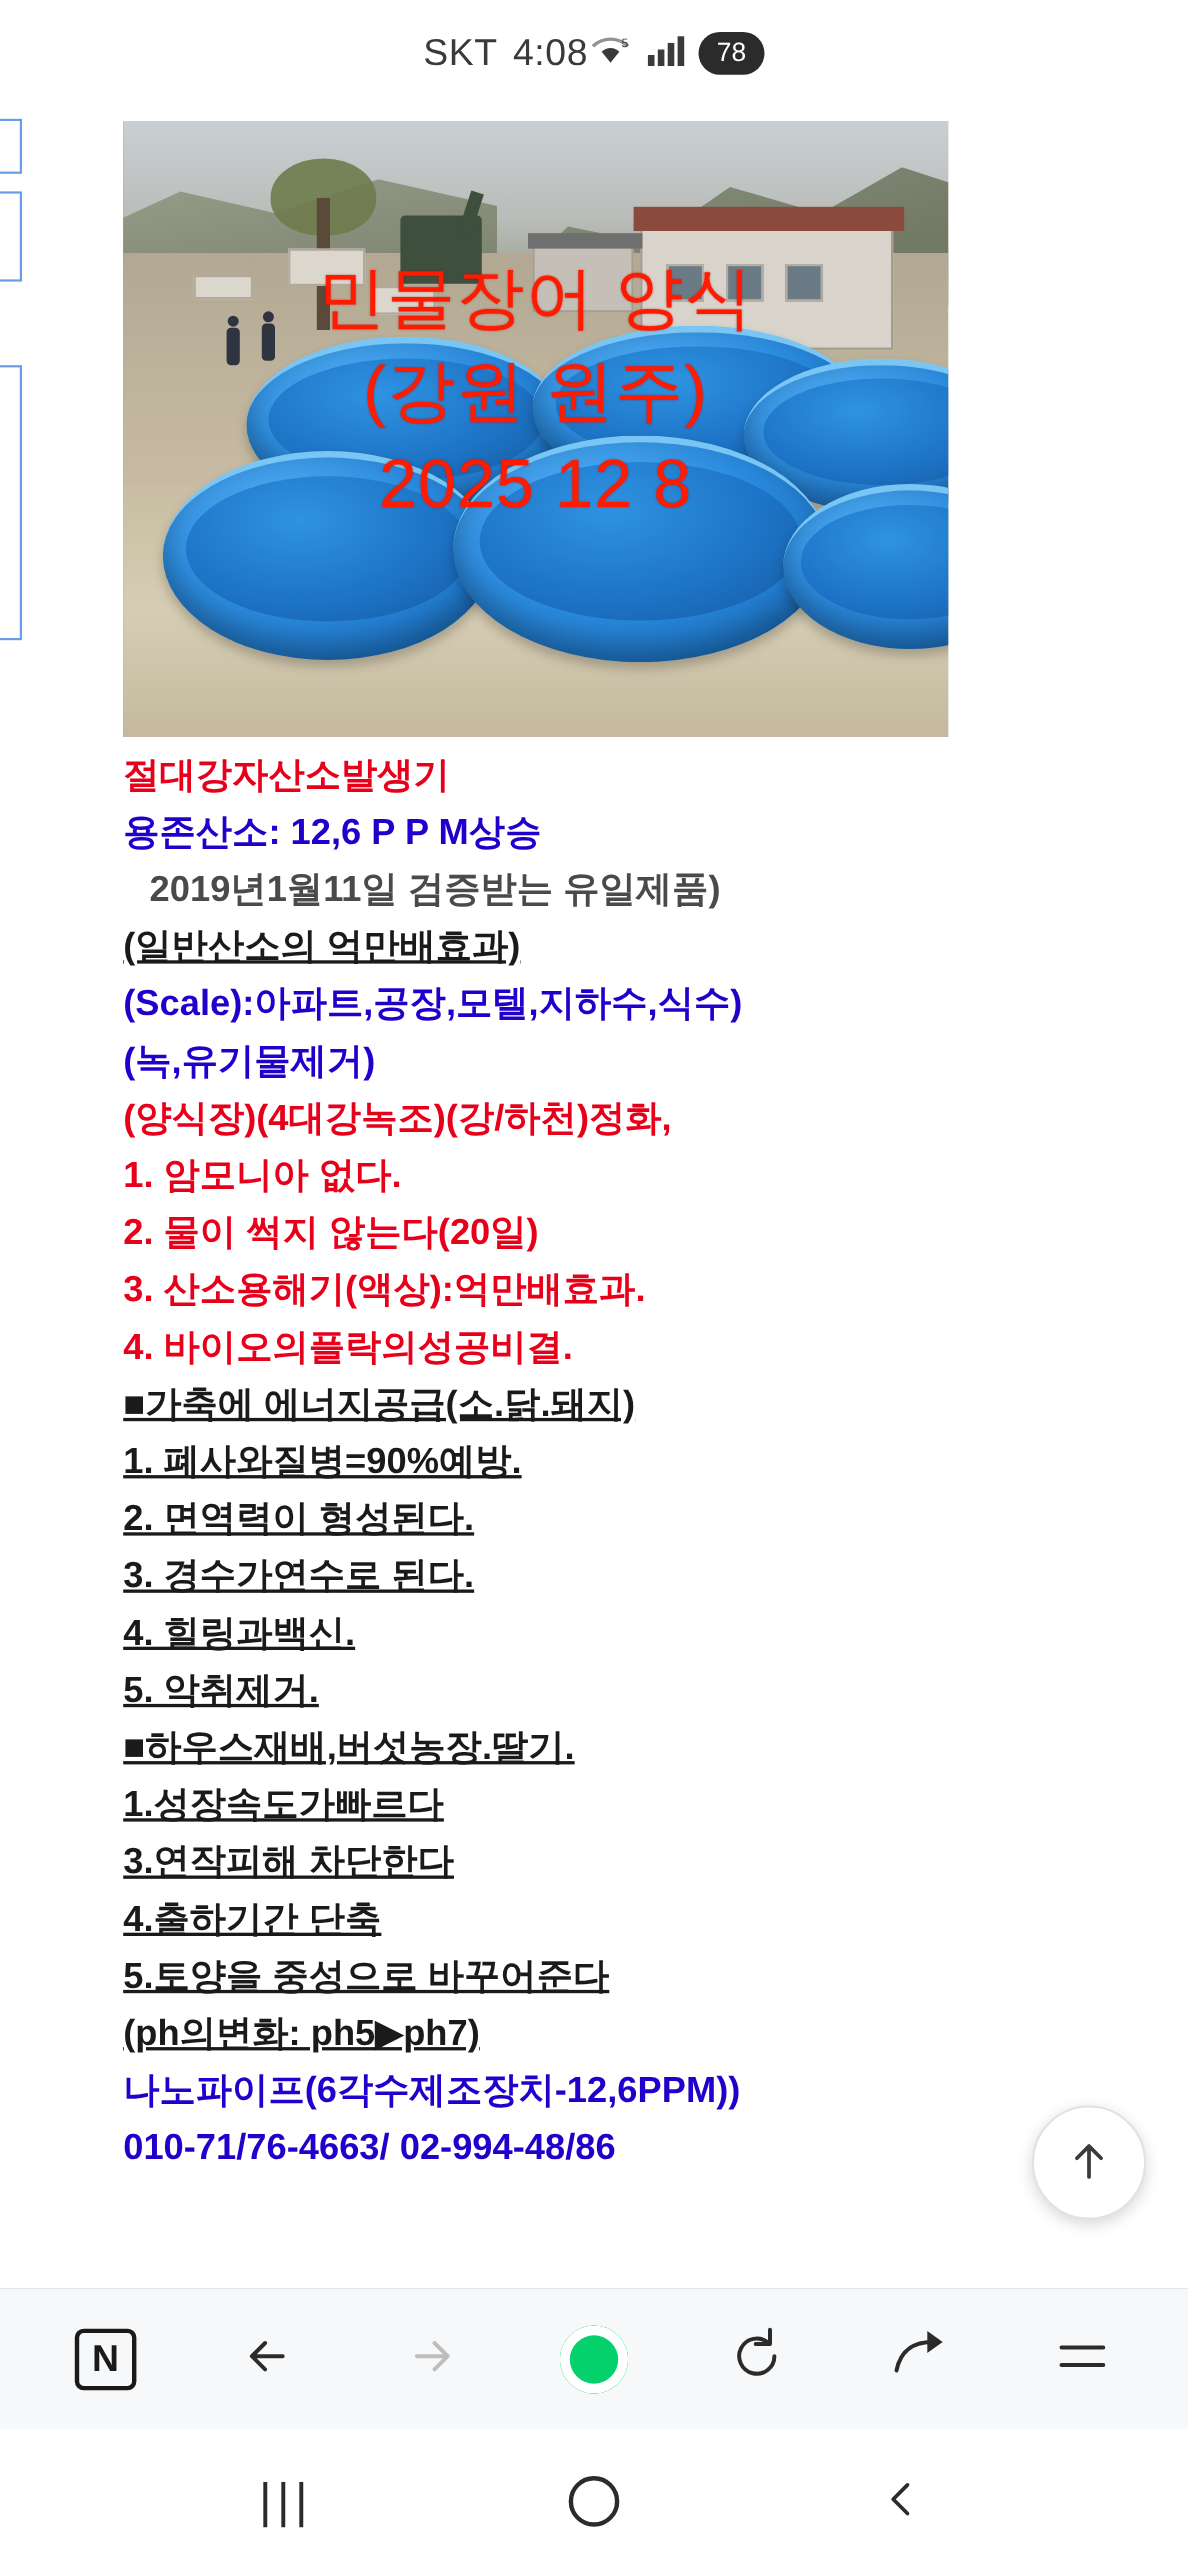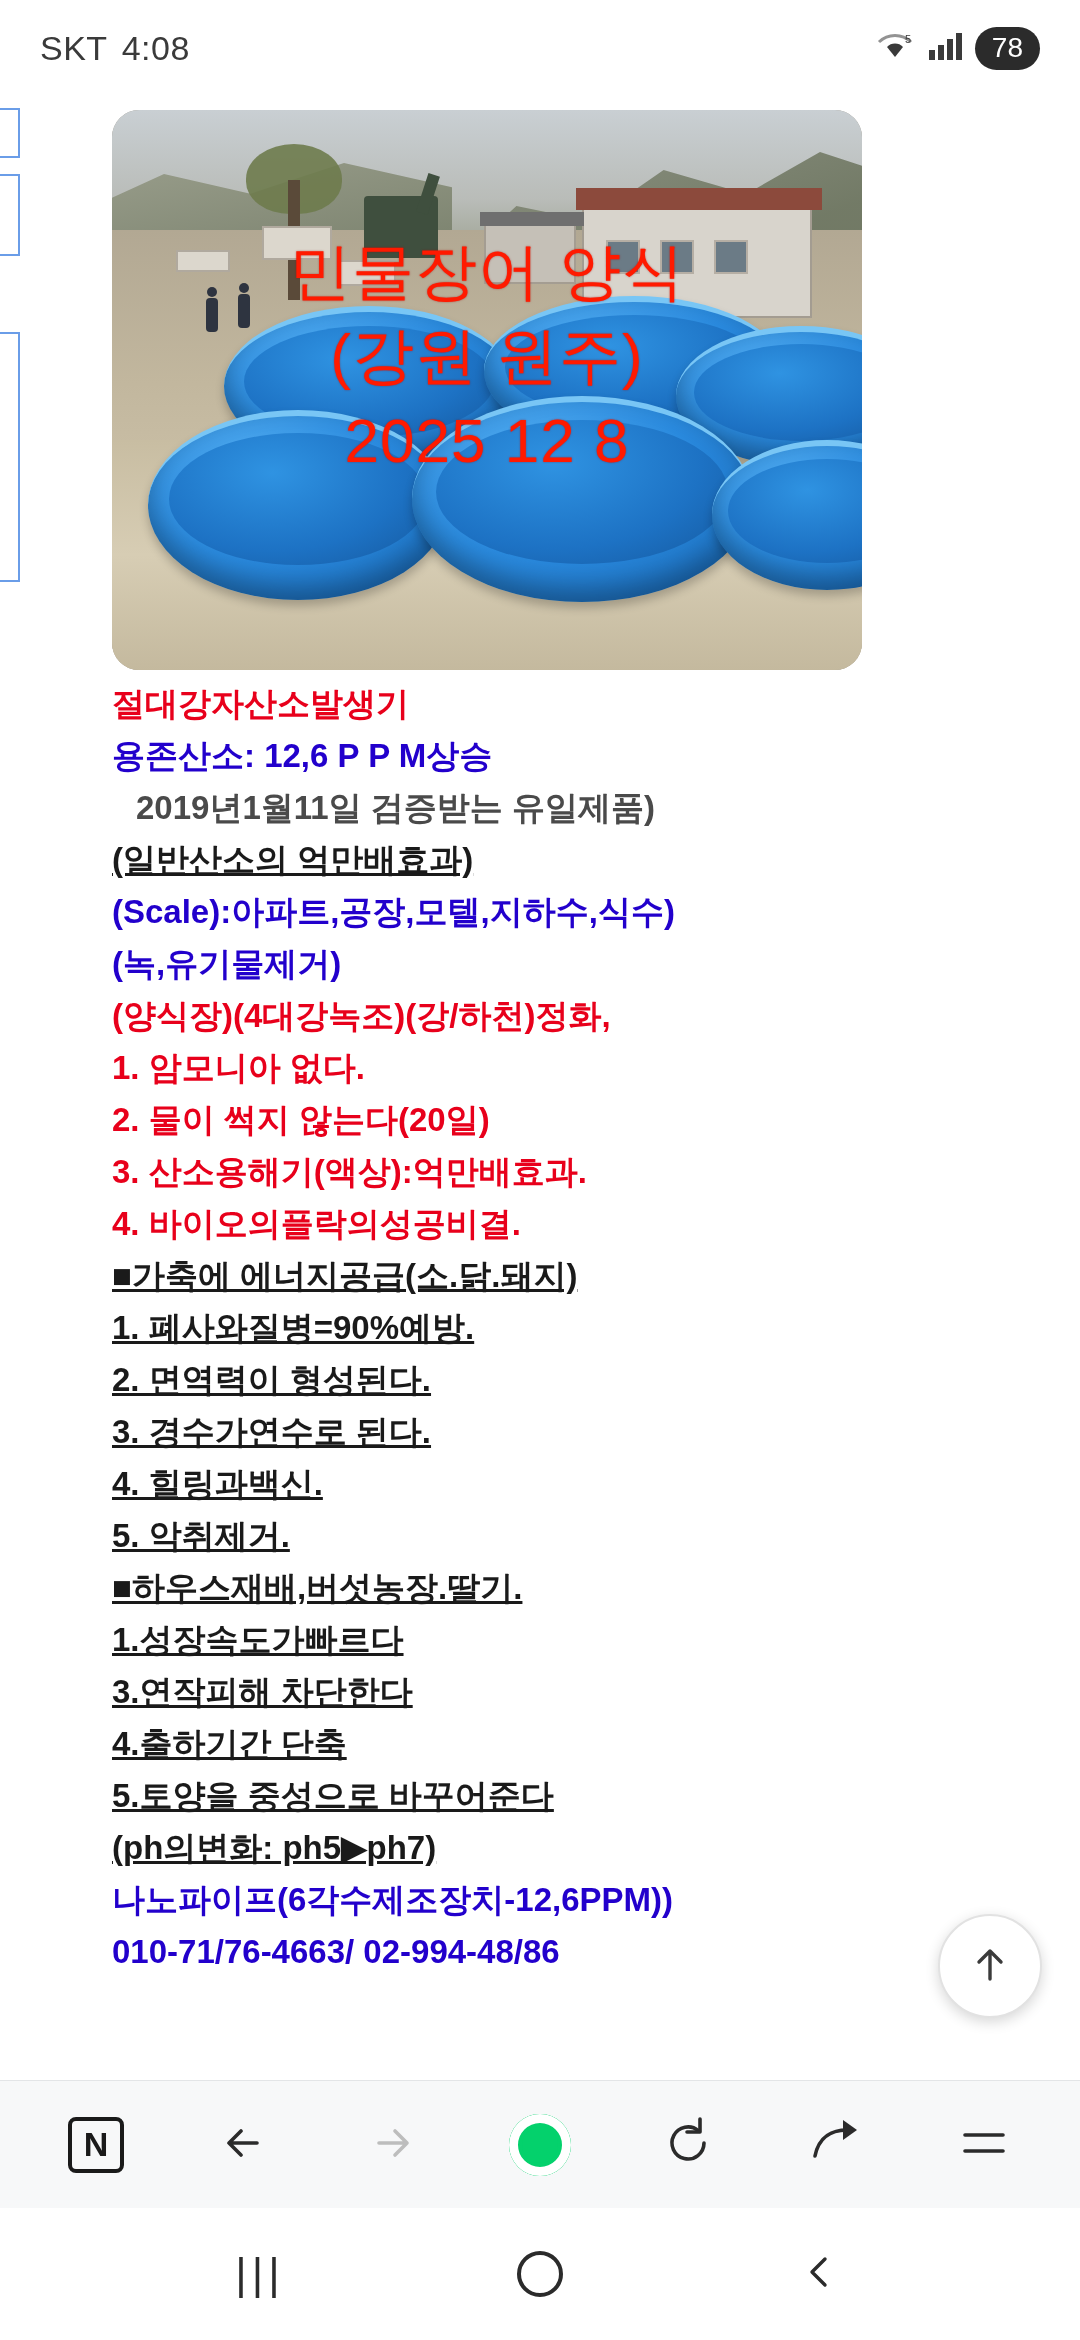--- a/index.html
+++ b/index.html
@@ -18,21 +18,21 @@
     display: flex;
     flex-direction: column;
   }
 
   
   .status-bar {
     height: 96px;
     flex: 0 0 96px;
     display: flex;
     align-items: center;
-    justify-content: space-between;
+    justify-content: center;
     padding: 0 40px;
     background: #ffffff;
   }
   .status-left {
     display: flex;
     align-items: center;
     gap: 14px;
     font-size: 34px;
     color: #3a3a3a;
     letter-spacing: 0.5px;
@@ -40,21 +40,21 @@
   .status-right {
     display: flex;
     align-items: center;
     gap: 12px;
   }
   .wifi-icon, .signal-icon { display: block; }
   .battery-pill {
     background: #2b2b2b;
     color: #ffffff;
     border-radius: 999px;
-    font-size: 28px;
+    font-size: 24px;
     padding: 7px 17px 8px;
     line-height: 1;
     font-weight: 400;
   }
 
   
   .content {
     position: relative;
     flex: 1 1 auto;
     overflow: hidden;
@@ -75,21 +75,20 @@
 
   
   .hero {
     position: absolute;
     left: 112px;
     top: 14px;
     width: 750px;
     height: 560px;
     overflow: hidden;
     background: #9a9489;
-    border-radius: 27px;
   }
   .sky {
     position: absolute; left: 0; top: 0; width: 100%; height: 150px;
     background: linear-gradient(#c9cfd3 0%, #b9bcb8 60%, #9aa08e 100%);
   }
   .hill-far {
     position: absolute; left: 340px; top: 18px; width: 460px; height: 150px;
     background: linear-gradient(160deg, #8c9181 0%, #6f7762 70%);
     clip-path: polygon(0% 92%, 14% 52%, 30% 62%, 46% 28%, 64% 44%, 80% 16%, 100% 36%, 100% 100%, 0% 100%);
     opacity: .95;

